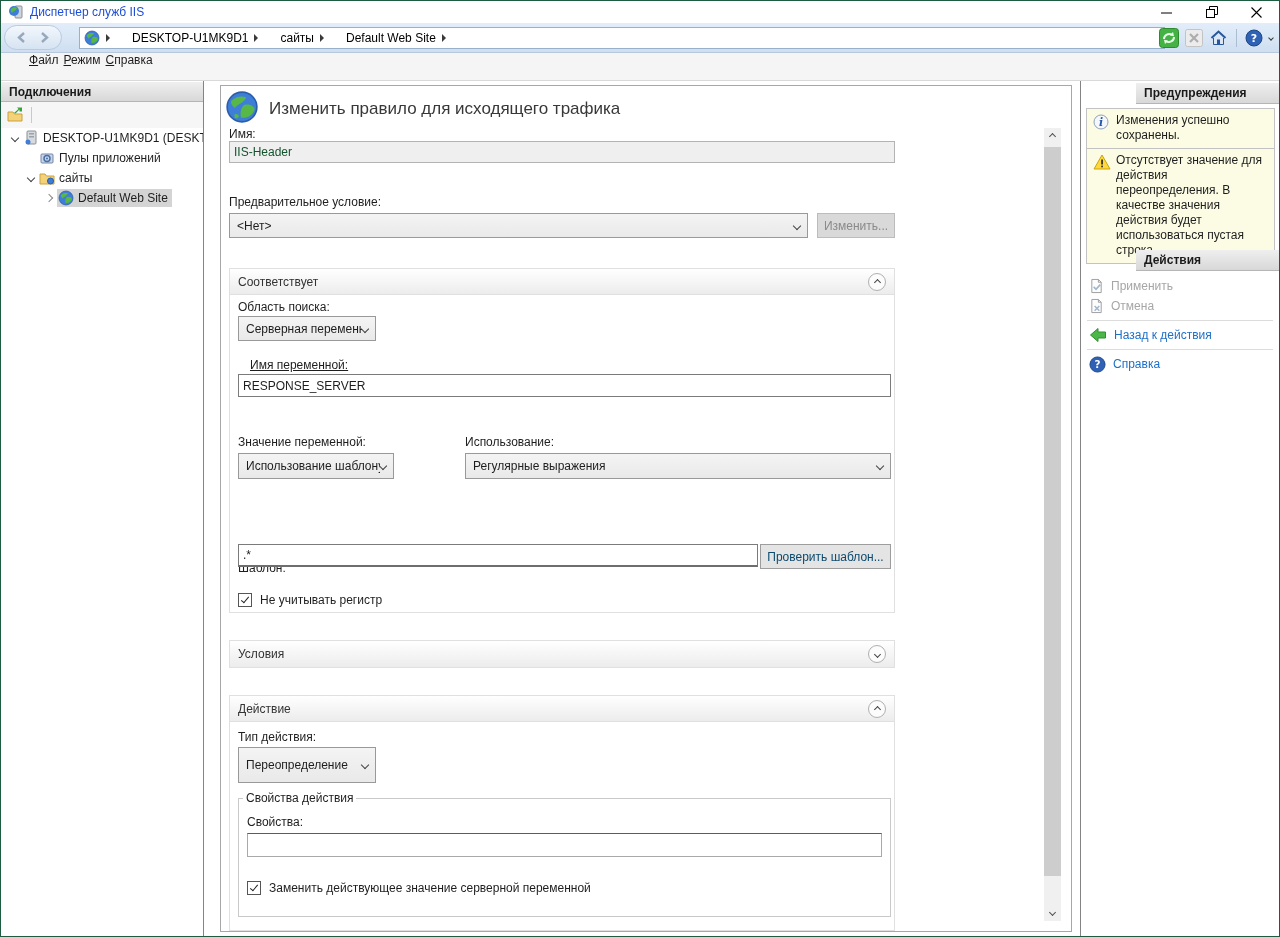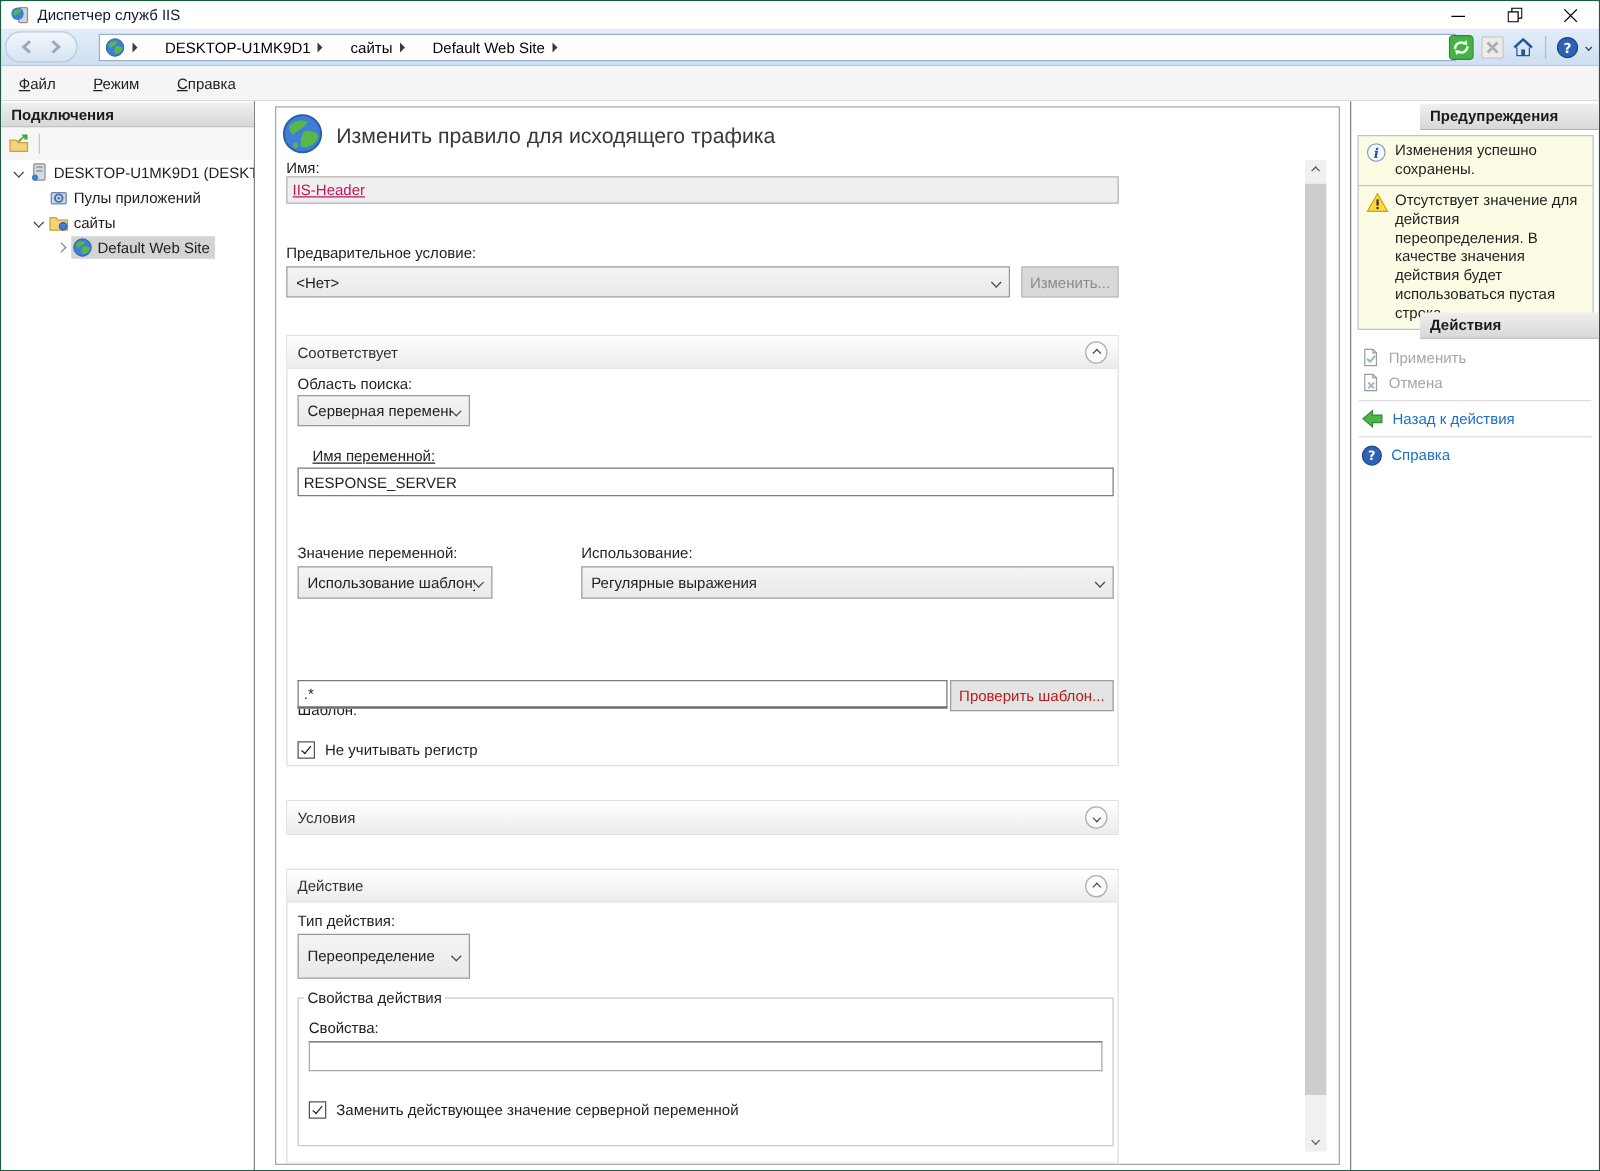--- a/index.html
+++ b/index.html
@@ -4,42 +4,42 @@
 <style>
   * { margin:0; padding:0; box-sizing:border-box; }
   body { background:#444; font-family:"Liberation Sans", sans-serif; }
   .win { position:relative; width:1280px; height:937px; background:#fff; overflow:hidden;
          border:1px solid #1e5c41; font-size:12px; color:#1e1e1e; }
 
   
   .titlebar { position:absolute; left:0; top:0; width:100%; height:22px; background:#fff;
               display:flex; align-items:center; }
   .titlebar .appicon { width:16px; height:16px; margin:0 6px 0 7px; }
-  .title-text { font-size:12px; color:#0f172a; }
+  .title-text { font-size:12px; color:#1d4ed8; }
   .wincontrols { position:absolute; right:0; top:0; height:22px; display:flex; }
   .winbtn { width:45px; height:22px; display:flex; align-items:center; justify-content:center; }
 
   
   .navbar { position:absolute; left:0; top:22px; width:100%; height:30px;
             background:linear-gradient(#e2edf9,#cfdff1); border-bottom:1px solid #b7c8dc; }
   .navblob { position:absolute; left:3px; top:2px; width:58px; height:25px; border-radius:13px;
              background:linear-gradient(#f2f7fc,#d6e3f2); border:1px solid #b9cbdf;
              display:flex; align-items:center; justify-content:center; gap:8px; }
   .addressbar { position:absolute; left:78px; top:4px; width:1086px; height:22px; background:#fff;
                 border:1px solid #98b1cb; display:flex; align-items:center; padding-left:4px; }
   .addressbar .globe16 { width:16px; height:16px; margin-right:4px; }
   .crumb { padding:0 4px; cursor:default; color:#000;margin-left:16px; }
   .crumb-sep { width:0; height:0; border-left:4px solid #3a3a3a; border-top:4px solid transparent;
                border-bottom:4px solid transparent; margin:0 2px; }
   .navicons { position:absolute; right:6px; top:4px; height:22px; display:flex; align-items:center; gap:6px; }
   .navsep { width:1px; height:18px; background:#aabdd2; margin:0 2px; }
 
   
   .menubar { position:absolute; left:0; top:52px; width:100%; height:28px; background:#f5f5f5;
-             border-bottom:1px solid #d9d9d9; display:flex; align-items:center; padding-left:14px; gap:30px; }
+             border-bottom:1px solid #d9d9d9; display:flex; padding-left:28px; gap:5px; }
   .menu-item { display:inline-block; font-size:12px; color:#1e1e1e; cursor:default; }
   .menu-item::first-letter { text-decoration:underline; }
 
   
   .panel-header { background:linear-gradient(#efefef,#d8d8d8); border-bottom:1px solid #b5b5b5;
                   font-weight:bold; font-size:12px; color:#1a1a1a; padding-left:8px;
                   display:flex; align-items:center; }
 
   
   .sidebar { position:absolute; left:0; top:80px; width:203px; bottom:0; background:#fff;
@@ -64,25 +64,25 @@
 
   
   .main { position:absolute; left:203px; top:80px; width:876px; bottom:0; background:#fff; }
   .card { position:absolute; left:16px; top:4px; width:852px; height:847px; background:#fff;
           border:1px solid #a7a7a7; }
   .page-title { position:absolute; left:48px; top:13px; font-size:17px; color:#383838; }
   .hicon { position:absolute; left:4px; top:4px; width:34px; height:34px; }
   .flabel { position:absolute; font-size:12px; color:#1e1e1e; }
   .tinput { position:absolute; border:1px solid #7b7b7b; background:#fff; font-family:"Liberation Sans",sans-serif;
             font-size:12px; color:#1e1e1e; padding:0 4px; }
-  .tinput.disabled { background:#efefef; border-color:#b3b3b3; color:#be185d;text-decoration:underline; }
+  .tinput.disabled { background:#efefef; border-color:#b3b3b3; color:#14532d; }
   .combo { position:absolute; background:linear-gradient(#f4f4f4,#e9e9e9); border:1px solid #999;
            display:flex; align-items:center; justify-content:space-between; padding:0 7px; cursor:default; }
   .combo .ctext { font-size:12px; white-space:nowrap; overflow:hidden; }
-  .btn { position:absolute; background:#e4e4e4; border:1px solid #9d9d9d; font-size:12px; color:#b91c1c;
+  .btn { position:absolute; background:#e4e4e4; border:1px solid #9d9d9d; font-size:12px; color:#0c4a6e;
          display:flex; align-items:center; justify-content:center; cursor:default; }
   .btn.disabled { background:#d9d9d9; border-color:#bcbcbc; color:#8a8a8a; }
   .section { position:absolute; border:1px solid #e0e0e0; background:#fff; }
   .sec-header { position:relative; height:26px; background:linear-gradient(#ffffff,#ececec);
                 border-bottom:1px solid #e0e0e0; display:flex; align-items:center; padding-left:8px;
                 font-size:12px; color:#333; }
   .circle-chev { position:absolute; right:8px; top:4px; width:18px; height:18px; border-radius:50%;
                  border:1px solid #b0b0b0; background:#fcfcfc; display:flex; align-items:center;
                  justify-content:center; cursor:pointer; }
   .circle-chev .chev { width:5px; height:5px; }

